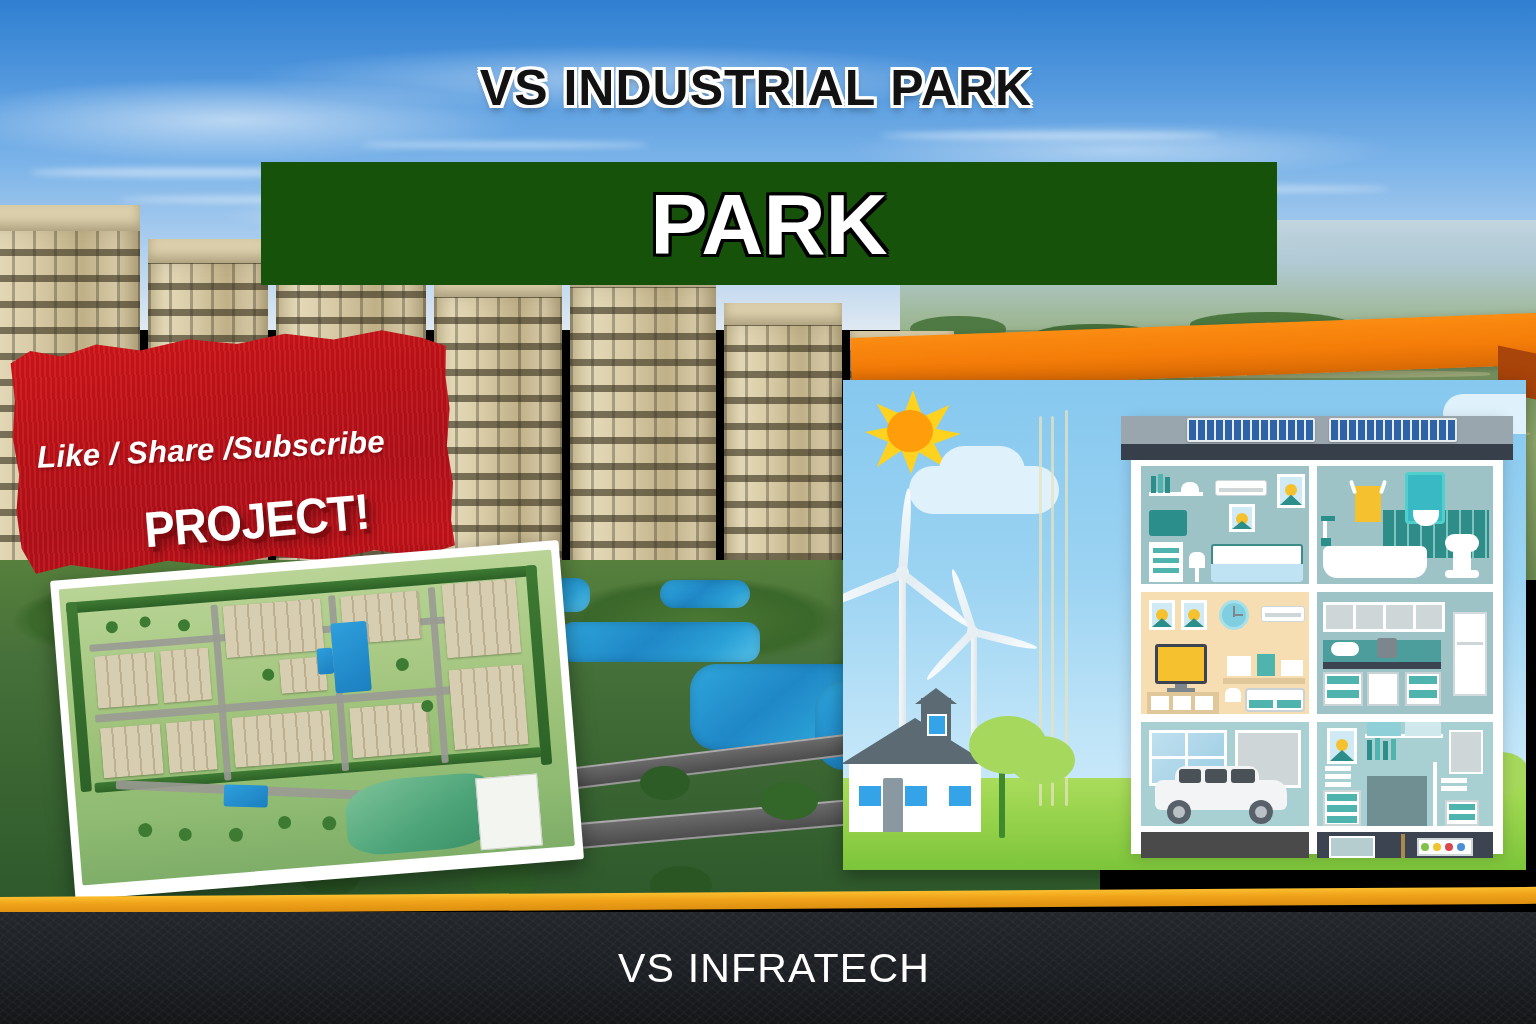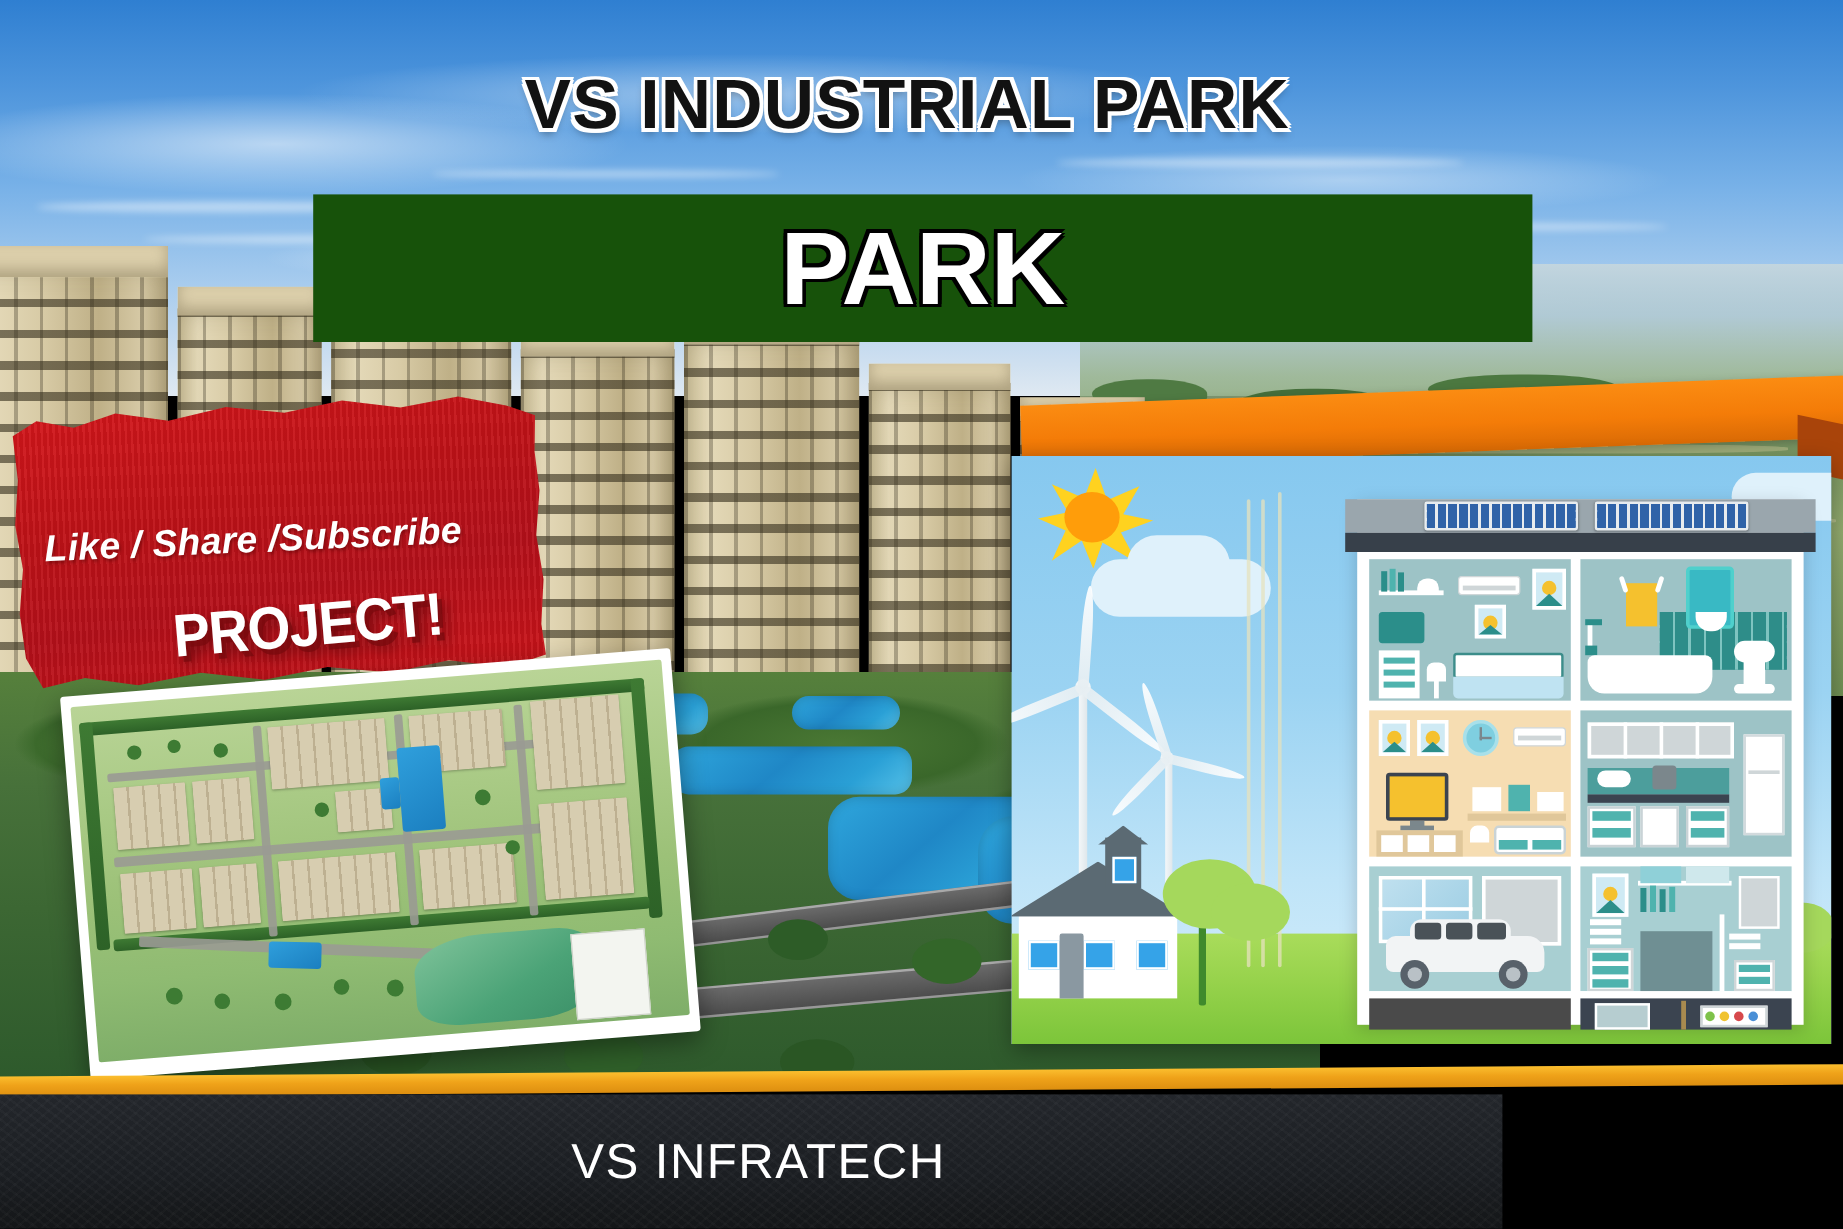--- a/index.html
+++ b/index.html
@@ -62,21 +62,21 @@
   }
   .road {
     position:absolute; background:linear-gradient(180deg,#6a6a6a,#4d4d4d);
     border-top:2px solid rgba(230,230,230,.6); border-bottom:2px solid rgba(210,210,210,.45);
   }
   .bush { position:absolute; border-radius:50%; }
 
   
   .headline {
     position:absolute; left:0; top:46px; width:1512px; text-align:center;
-    font-size:58px; font-weight:700; letter-spacing:1px; line-height:84px;
+    font-size:50px; font-weight:700; letter-spacing:1px; line-height:84px;
     color:#121212; font-family:"Liberation Sans", sans-serif;
     text-shadow:
       -3px -3px 0 #fff, 3px -3px 0 #fff, -3px 3px 0 #fff, 3px 3px 0 #fff,
       -3px 0 0 #fff, 3px 0 0 #fff, 0 -3px 0 #fff, 0 3px 0 #fff,
       0 5px 7px rgba(0,0,0,.35);
     white-space:nowrap;
   }
 
   
   .green-banner {
@@ -261,21 +261,21 @@
   .wheel i{ position:absolute; left:25%; top:25%; width:50%; height:50%; background:#b9c1c6; border-radius:50%; }
   .wire{ position:absolute; background:rgba(230,225,190,.75); width:3px; border-radius:2px; }
 
   
   .gold-stripe {
     position:absolute; left:0; top:897px; width:1536px; height:17px;
     background:linear-gradient(180deg,#fbbe2e 0%, #efa219 45%, #dd8f10 100%);
     transform:skewY(-0.38deg); transform-origin:left center;
   }
   .footer {
-    position:absolute; left:0; top:912px; width:1252px; height:112px;
+    position:absolute; left:0; top:912px; width:1536px; height:112px;
     background:
       repeating-linear-gradient(37deg, rgba(255,255,255,.022) 0px, rgba(255,255,255,.022) 2px, rgba(0,0,0,0) 2px, rgba(0,0,0,0) 6px),
       repeating-linear-gradient(-41deg, rgba(255,255,255,.018) 0px, rgba(255,255,255,.018) 2px, rgba(0,0,0,0) 2px, rgba(0,0,0,0) 7px),
       linear-gradient(180deg,#23262b 0%, #1b1e22 60%, #141618 100%);
     display:flex; align-items:center; justify-content:center;padding-left:12px;
   }
   .brand { font-size:41px; font-weight:400; color:#ffffff; letter-spacing:1.2px; }
 </style>
 </head>
 <body>

